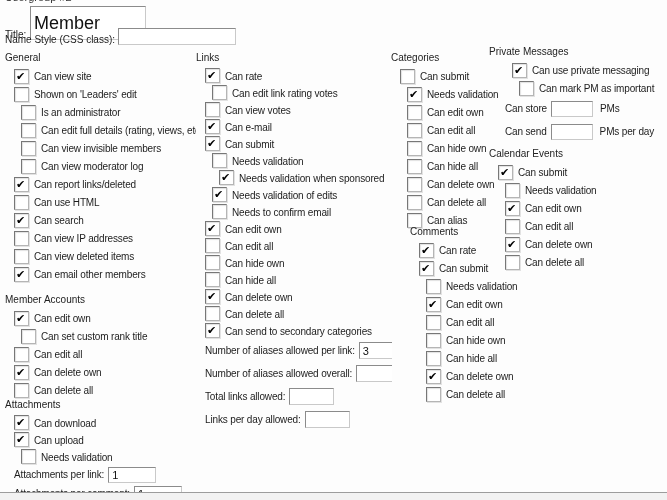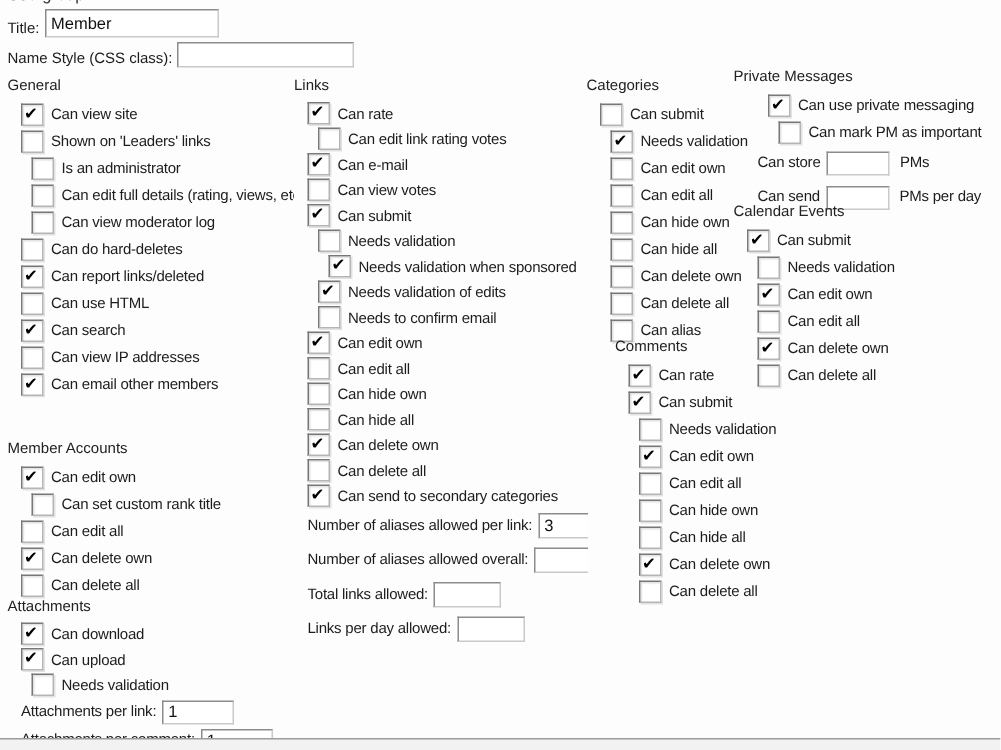--- a/index.html
+++ b/index.html
@@ -7,40 +7,40 @@
     position:relative;width:667px;height:500px;overflow:hidden;
     background:#fdfdfd;color:#1c1c1c;
     font-family:"Liberation Sans","DejaVu Sans",sans-serif;font-size:10px;
   }
   .top-clip{position:absolute;left:5px;top:0;height:4px;overflow:hidden}
   .top-clip span{display:block;margin-top:-9px;font-size:11px;color:#333}
 
   .field-row{position:absolute;display:flex;align-items:flex-end;white-space:nowrap}
   #field-title{left:5px;top:6px}
   #field-title .flabel{width:25px}
-  #field-title input{width:116px;height:19px;font-size:11px}
+  #field-title input{width:116px;height:34px;font-size:18px}
   #field-namestyle{left:5px;top:28px}
   #field-namestyle .flabel{margin-right:3px}
   #field-namestyle input{width:118px;height:17px}
 
   .tinput{
     box-sizing:border-box;background:#fff;color:#111;
     border:1px solid #8b8b8b;border-bottom-color:#c9c9c9;border-right-color:#c9c9c9;
     padding:1px 3px;font-family:inherit;font-size:11px;height:17px;
   }
 
   .section{position:absolute}
   #sec-general{left:5px;top:52px;width:191px;overflow:hidden}
   #sec-member-accounts{left:5px;top:294px}
   #sec-attachments{left:5px;top:399px}
   #sec-links{left:196px;top:52px;width:196px;overflow:hidden}
   #sec-categories{left:391px;top:52px}
   #sec-comments{left:410px;top:226px}
   #sec-private-messages{left:489px;top:46px}
-  #sec-calendar-events{left:489px;top:136px}
+  #sec-calendar-events{left:489px;top:148px}
 
   .sec-h{height:15px;font-size:10px;color:#222;white-space:nowrap}
   .row{display:flex;align-items:center;white-space:nowrap}
   .row-cb{height:18px}
   #sec-links .row-cb{height:17px}
   #sec-attachments .row-cb{height:17px}
   .row-input{height:23px}
   #sec-links .row-input{height:23px}
   #sec-attachments .row-input{height:19px}
 
@@ -89,53 +89,57 @@
 </div>
 
 <div class="section" id="sec-general">
     <div class="sec-h">General</div>
     <div class="row ind0 row-cb">
       <span class="cbx checked"></span>
       <span class="cblab">Can view site</span>
     </div>
     <div class="row ind0 row-cb">
       <span class="cbx"></span>
-      <span class="cblab">Shown on 'Leaders' links</span>
+      <span class="cblab">Shown on 'Leaders' edit</span>
     </div>
     <div class="row ind1 row-cb">
       <span class="cbx"></span>
       <span class="cblab">Is an administrator</span>
     </div>
     <div class="row ind1 row-cb">
       <span class="cbx"></span>
       <span class="cblab">Can edit full details (rating, views, etc)</span>
     </div>
     <div class="row ind1 row-cb">
       <span class="cbx"></span>
+      <span class="cblab">Can view invisible members</span>
+    </div>
+    <div class="row ind1 row-cb">
+      <span class="cbx"></span>
       <span class="cblab">Can view moderator log</span>
     </div>
     <div class="row ind0 row-cb">
-      <span class="cbx"></span>
-      <span class="cblab">Can do hard-deletes</span>
-    </div>
-    <div class="row ind0 row-cb">
       <span class="cbx checked"></span>
       <span class="cblab">Can report links/deleted</span>
     </div>
     <div class="row ind0 row-cb">
       <span class="cbx"></span>
       <span class="cblab">Can use HTML</span>
     </div>
     <div class="row ind0 row-cb">
       <span class="cbx checked"></span>
       <span class="cblab">Can search</span>
     </div>
     <div class="row ind0 row-cb">
       <span class="cbx"></span>
       <span class="cblab">Can view IP addresses</span>
+    </div>
+    <div class="row ind0 row-cb">
+      <span class="cbx"></span>
+      <span class="cblab">Can view deleted items</span>
     </div>
     <div class="row ind0 row-cb">
       <span class="cbx checked"></span>
       <span class="cblab">Can email other members</span>
     </div>
   </div>
 <div class="section" id="sec-member-accounts">
     <div class="sec-h">Member Accounts</div>
     <div class="row ind0 row-cb">
       <span class="cbx checked"></span>
@@ -185,26 +189,26 @@
     <div class="sec-h">Links</div>
     <div class="row ind0 row-cb">
       <span class="cbx checked"></span>
       <span class="cblab">Can rate</span>
     </div>
     <div class="row ind1 row-cb">
       <span class="cbx"></span>
       <span class="cblab">Can edit link rating votes</span>
     </div>
     <div class="row ind0 row-cb">
+      <span class="cbx"></span>
+      <span class="cblab">Can view votes</span>
+    </div>
+    <div class="row ind0 row-cb">
       <span class="cbx checked"></span>
       <span class="cblab">Can e-mail</span>
-    </div>
-    <div class="row ind0 row-cb">
-      <span class="cbx"></span>
-      <span class="cblab">Can view votes</span>
     </div>
     <div class="row ind0 row-cb">
       <span class="cbx checked"></span>
       <span class="cblab">Can submit</span>
     </div>
     <div class="row ind1 row-cb">
       <span class="cbx"></span>
       <span class="cblab">Needs validation</span>
     </div>
     <div class="row ind2 row-cb">

